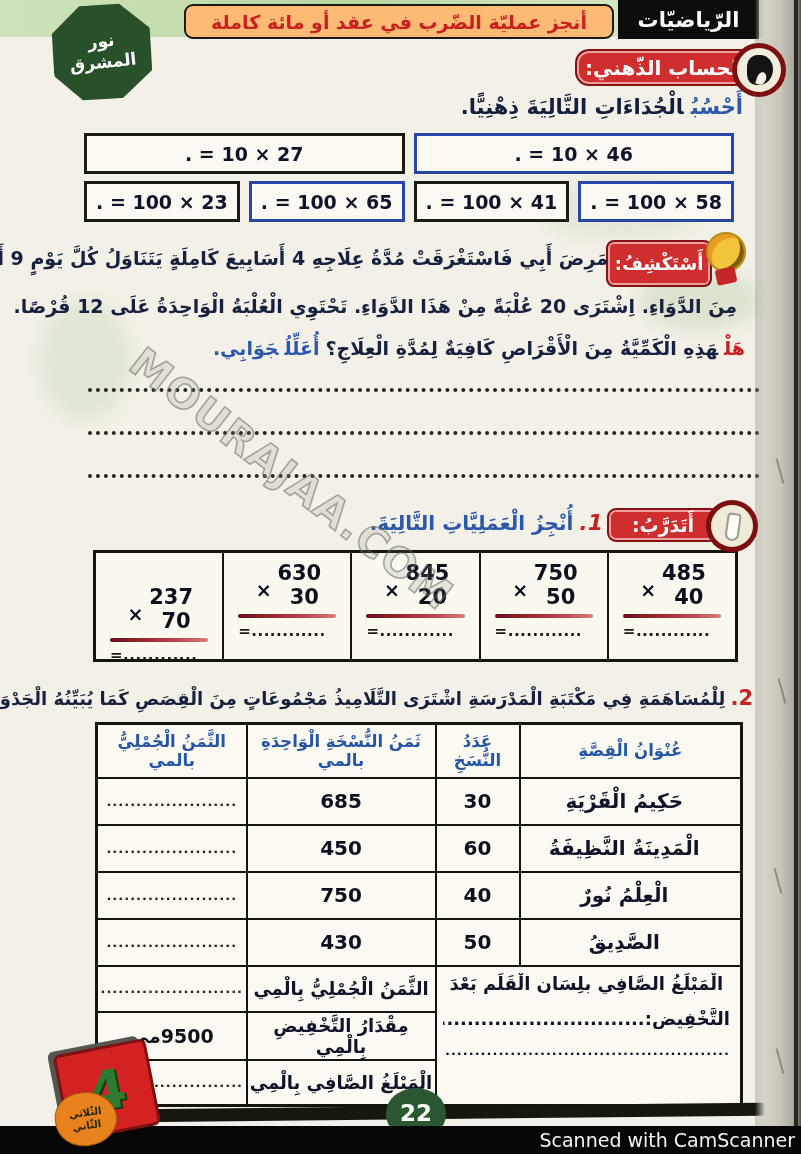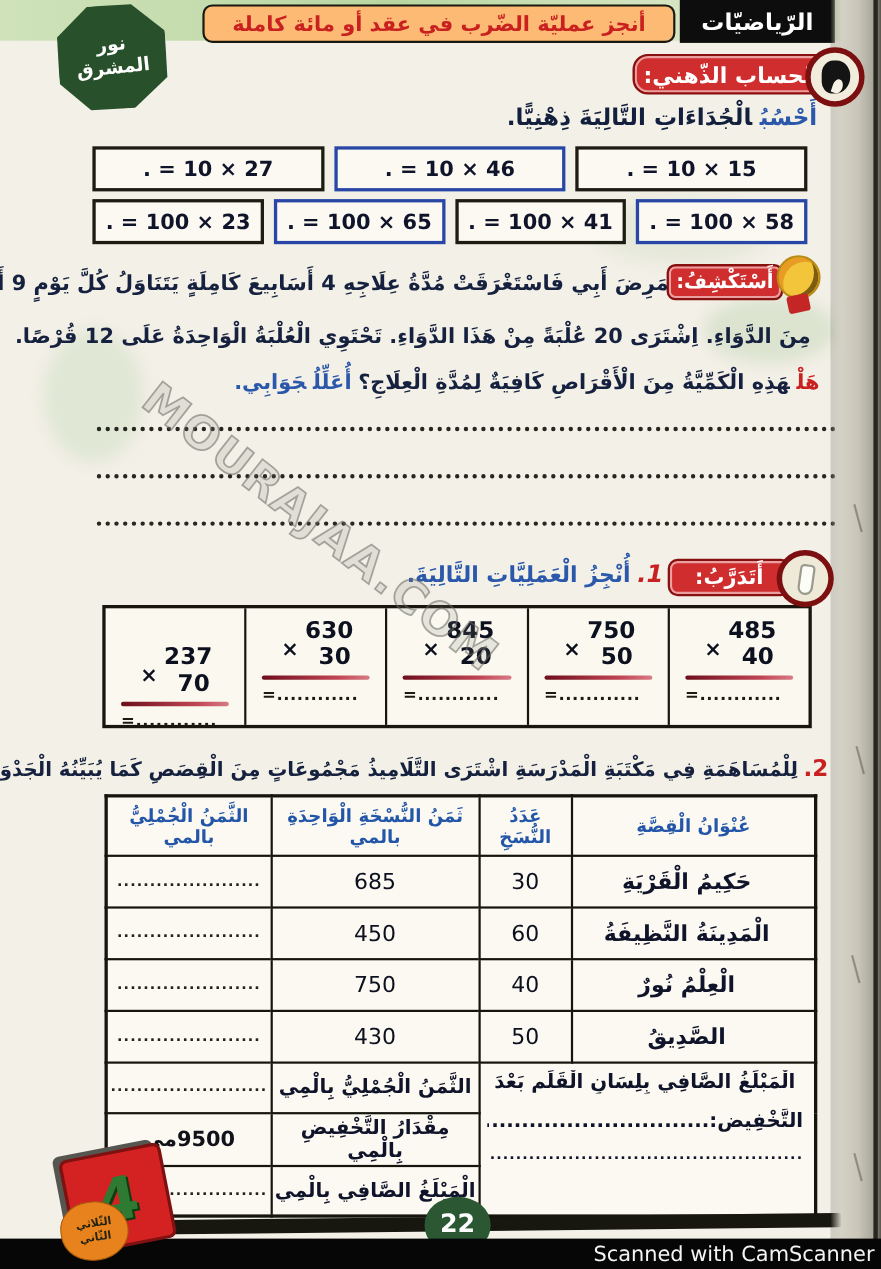--- a/index.html
+++ b/index.html
@@ -56,21 +56,21 @@
 
   
   .box-row { position:absolute; left:84px; width:650px; height:41px; display:flex; gap:9px; direction:rtl; }
   .row1 { top:133px; } .row2 { top:181px; }
   .mm-box { flex:1; background:#fbf9f1; display:flex; align-items:center; justify-content:center;
     direction:rtl; font-weight:bold; font-size:19px; color:#10142a; white-space:nowrap; }
   .bk { border:3px solid #1c1c12; }
   .bl { border:3px solid #2846a6; }
 
   
-  .explore-badge { position:absolute; left:606px; top:240px; width:106px; height:33px; font-size:18px; border-radius:8px; }
+  .explore-badge { position:absolute; left:606px; top:240px; width:106px; height:47px; font-size:18px; border-radius:8px; }
   .lamp-icon { position:absolute; left:700px; top:228px; width:52px; height:58px; z-index:2; }
   .lamp-icon .bulb { position:absolute; left:6px; top:4px; width:40px; height:40px; border-radius:50%;
     background:#f2c53a; border:2px solid #b98a14;
     box-shadow:inset 6px 6px 0 -2px #e89c24, inset -7px -4px 0 -3px #7d5b10; }
   .lamp-icon .base { position:absolute; left:16px; top:40px; width:20px; height:16px;
     background:#c42626; border-radius:3px; transform:rotate(-12deg); }
   .exp-line { position:absolute; direction:rtl; white-space:nowrap; font-weight:bold;
     font-size:19px; color:#15213e; }
   .exp1 { right:193px; top:247px; }
   .exp2 { right:64px; top:295px; }
@@ -115,21 +115,21 @@
   .p2-line .txt { color:#15213e; font-size:18px; }
 
   
   .story-table { position:absolute; left:95px; top:722px; width:645px;
     border-collapse:collapse; direction:rtl; background:#fbf9f1;
     border:3px solid #15150d; table-layout:fixed; }
   .story-table td, .story-table th { border:2.5px solid #15150d; overflow:hidden;text-align:center; }
   .story-table th { color:#2356a8; font-size:16.5px; font-weight:bold; height:54px; padding:2px; }
   .col-title { width:222px; } .col-copies { width:84px; } .col-unit { width:189px; } .col-total { width:150px; }
   .cell-title { font-weight:bold; font-size:20px; color:#10142a; padding-right:12px; height:47px; text-align:right; }
-  .cell-num { font-weight:normal; font-size:20px; color:#0d111f; text-align:center; height:47px; }
+  .cell-num { font-weight:bold; font-size:20px; color:#0d111f; text-align:center; height:47px; }
   .cell-dots { font-size:13px; font-weight:bold; color:#22221a; text-align:center; letter-spacing:1px; }
   .note-cell { vertical-align:top; padding:6px 10px 4px 6px; font-weight:bold; font-size:18px; color:#10142a; text-align:right; }
   .note-cell .nl { margin-bottom:14px; white-space:nowrap; overflow:hidden; }
   .note-cell .nl3 { font-size:13px; letter-spacing:1px; }
   .sum-label { font-weight:bold; font-size:18px; color:#10142a; text-align:center; height:46px; padding:2px; }
   .sum-value { font-weight:bold; font-size:19px; color:#12121a; text-align:center; direction:rtl; }
   .sum-value.dots { font-size:13px; letter-spacing:1px; color:#22221a; }
 
   
   .bottom-curve { position:absolute; left:128px; top:1106px; width:640px; height:13px;
@@ -172,21 +172,20 @@
   <div class="badge-red mental-badge">الحساب الذّهني:</div>
   <div class="mental-icon">
     <div class="blob"></div>
     <div class="spark"></div>
   </div>
   <div class="calc-line">
     <span class="lead">أَحْسُبُ</span><span>الْجُدَاءَاتِ التَّالِيَةَ ذِهْنِيًّا.</span>
   </div>
 
   <div class="box-row row1">
-    <div class="mm-box bk">15 × 10 = .</div>
     <div class="mm-box bl">46 × 10 = .</div>
     <div class="mm-box bk">27 × 10 = .</div>
   </div>
   <div class="box-row row2">
     <div class="mm-box bl">58 × 100 = .</div>
     <div class="mm-box bk">41 × 100 = .</div>
     <div class="mm-box bl">65 × 100 = .</div>
     <div class="mm-box bk">23 × 100 = .</div>
   </div>
 

